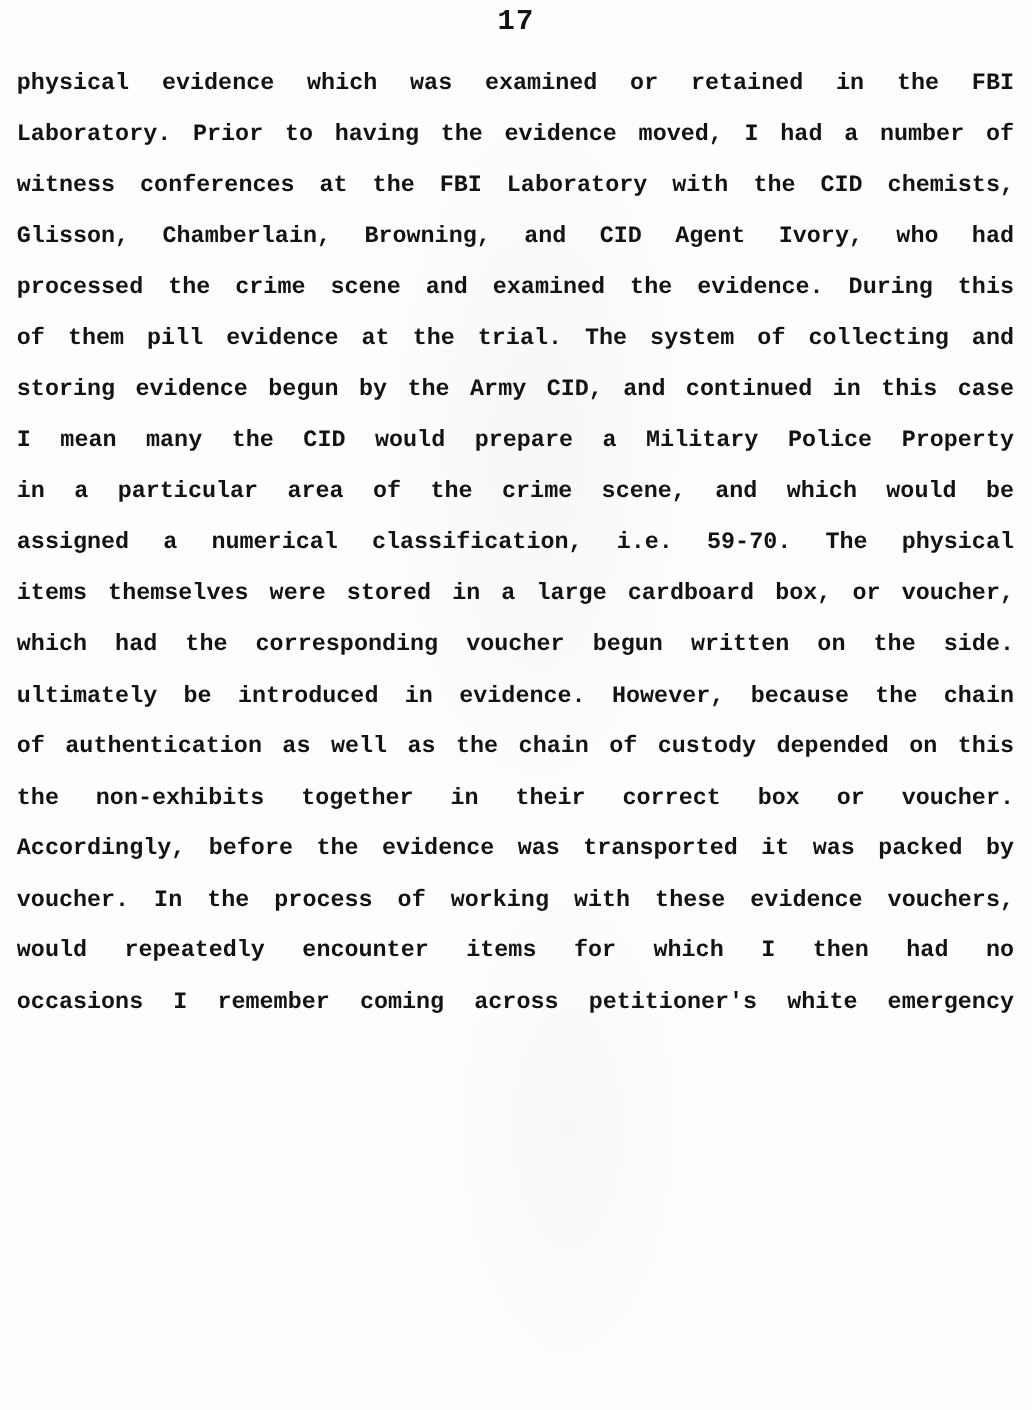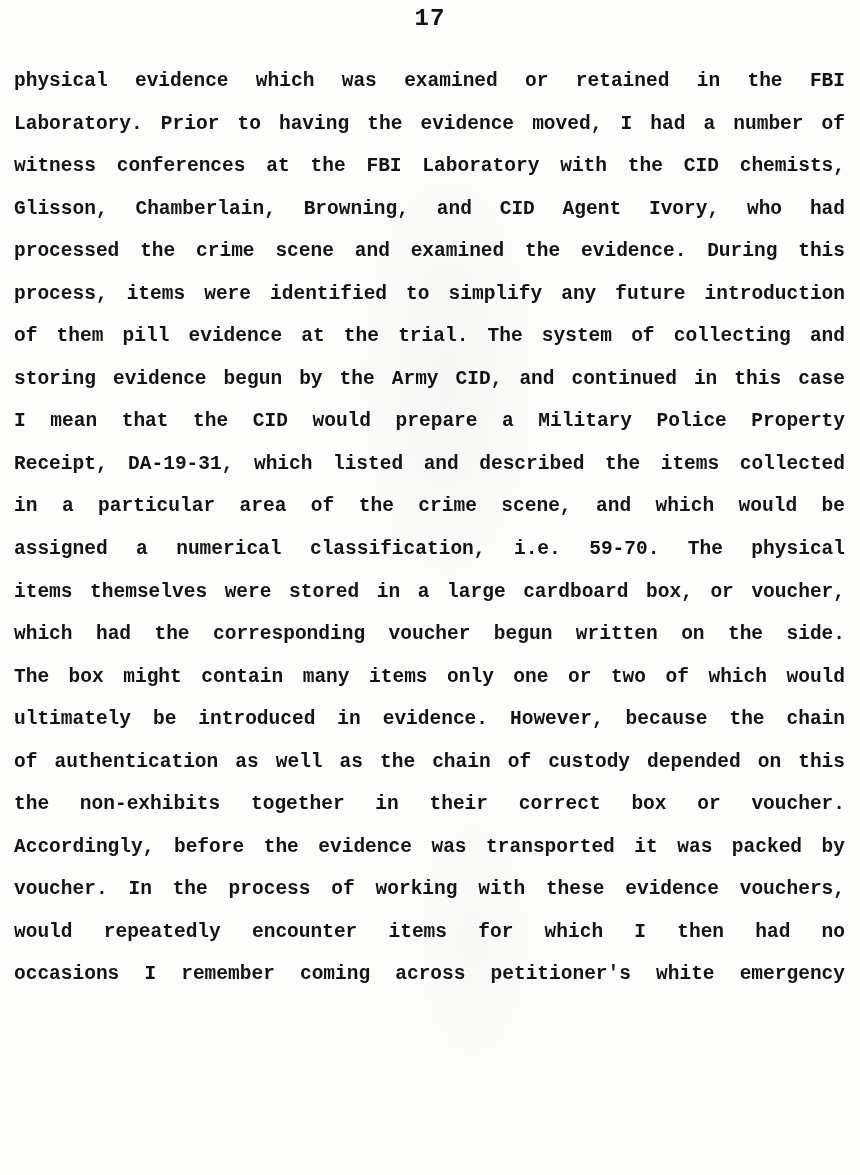--- a/index.html
+++ b/index.html
@@ -26,21 +26,21 @@
     top: 6px;
     left: 0;
     width: 100%;
     text-align: center;
     font-size: 24px;
     line-height: 26px;
     letter-spacing: 1px;
   }
   .body-text {
     position: absolute;
-    top: 60px;
+    top: 48px;
     left: 14px;
     width: 831px;
   }
   .line {
     height: 42.55px;
     line-height: 42.55px;
     font-size: 19.5px;
     text-align: justify;
     text-align-last: justify;
     text-justify: inter-word;
@@ -51,30 +51,27 @@
 <body>
 
 <div class="page">
   <div class="page-number">17</div>
   <div class="body-text">
     <div class="line">physical evidence which was examined or retained in the FBI</div>
     <div class="line">Laboratory.  Prior to having the evidence moved, I had a number of</div>
     <div class="line">witness conferences at the FBI Laboratory with the CID chemists,</div>
     <div class="line">Glisson, Chamberlain, Browning, and CID Agent Ivory, who had</div>
     <div class="line">processed the crime scene and examined the evidence.  During this</div>
-    <div class="line">process, items were identified to simplify any future introduction</div>
     <div class="line">of them pill evidence at the trial.  The system of collecting and</div>
     <div class="line">storing evidence begun by the Army CID, and continued in this case</div>
-    <div class="line">I mean that the CID would prepare a Military Police Property</div>
-    <div class="line">Receipt, DA-19-31, which listed and described the items collected</div>
+    <div class="line">I mean many the CID would prepare a Military Police Property</div>
     <div class="line">in a particular area of the crime scene, and which would be</div>
     <div class="line">assigned a numerical classification, i.e. 59-70.  The physical</div>
     <div class="line">items themselves were stored in a large cardboard box, or voucher,</div>
     <div class="line">which had the corresponding voucher begun written on the side.</div>
-    <div class="line">The box might contain many items only one or two of which would</div>
     <div class="line">ultimately be introduced in evidence.  However, because the chain</div>
     <div class="line">of authentication as well as the chain of custody depended on this</div>
     <div class="line">the non-exhibits together in their correct box or voucher.</div>
     <div class="line">Accordingly, before the evidence was transported it was packed by</div>
     <div class="line">voucher.  In the process of working with these evidence vouchers,</div>
     <div class="line">would repeatedly encounter items for which I then had no</div>
     <div class="line">occasions I remember coming across petitioner's white emergency</div>
   </div>
 </div>
 

